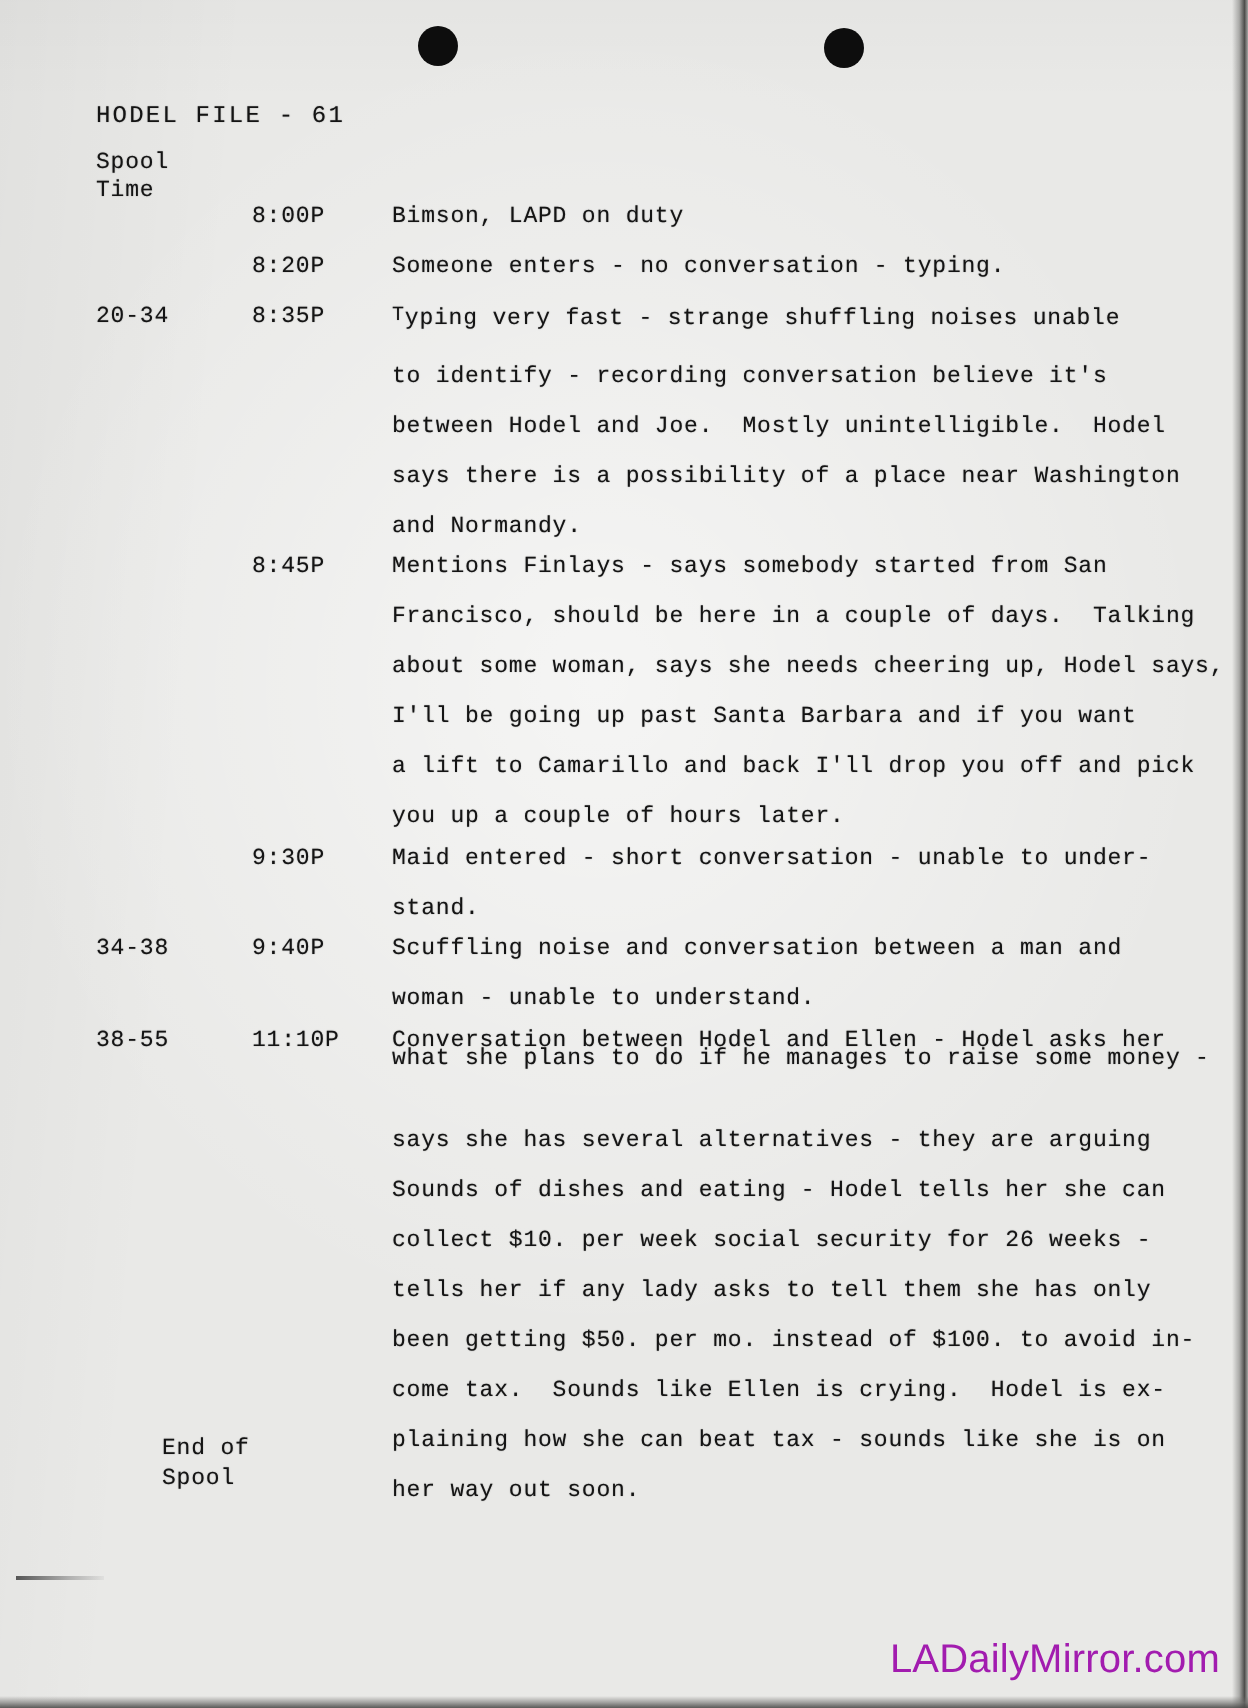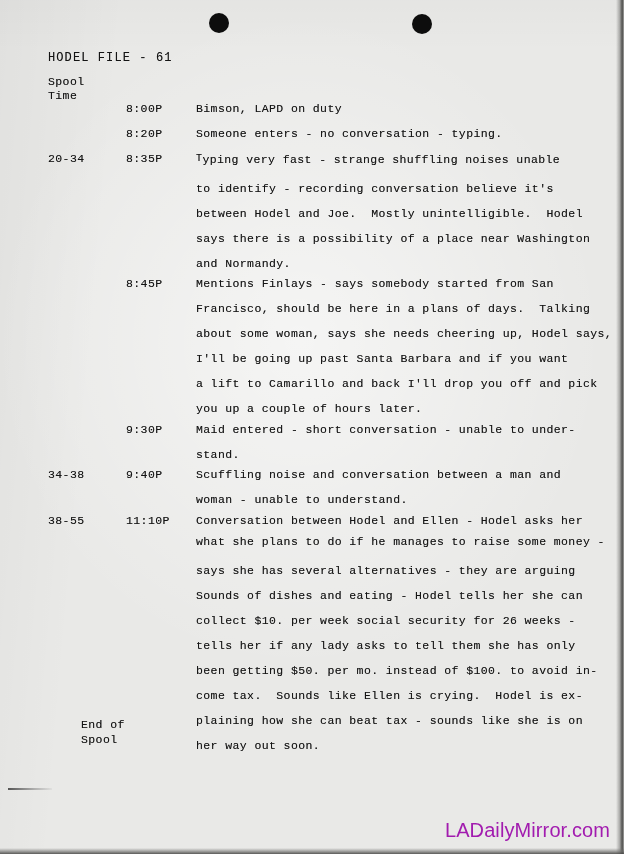--- a/index.html
+++ b/index.html
@@ -147,39 +147,39 @@
     <div class="tline col-spool" style="top:153px;">20-34</div>
     <div class="tline col-time" style="top:153px;">8:35P</div>
     <div class="tline col-body" style="top:154px;"><span class="raised">T</span><span>yping very fast - strange shuffling noises unable</span></div>
     <div class="tline col-body" style="top:183px;">to identify - recording conversation believe it's</div>
     <div class="tline col-body" style="top:208px;">between Hodel and Joe.  Mostly unintelligible.  Hodel</div>
     <div class="tline col-body" style="top:233px;">says there is a possibility of a place near Washington</div>
     <div class="tline col-body" style="top:258px;">and Normandy.</div>
 
     <div class="tline col-time" style="top:278px;">8:45P</div>
     <div class="tline col-body" style="top:278px;">Mentions Finlays - says somebody started from San</div>
-    <div class="tline col-body" style="top:303px;">Francisco, should be here in a plans of days.  Talking</div>
+    <div class="tline col-body" style="top:303px;">Francisco, should be here in a couple of days.  Talking</div>
     <div class="tline col-body" style="top:328px;">about some woman, says she needs cheering up, Hodel says,</div>
     <div class="tline col-body" style="top:353px;">I'll be going up past Santa Barbara and if you want</div>
     <div class="tline col-body" style="top:378px;">a lift to Camarillo and back I'll drop you off and pick</div>
     <div class="tline col-body" style="top:403px;text-align:right;">you up a couple of hours later.</div>
 
     <div class="tline col-time" style="top:424px;">9:30P</div>
     <div class="tline col-body" style="top:424px;">Maid entered - short conversation - unable to under-</div>
     <div class="tline col-body" style="top:449px;">stand.</div>
 
     <div class="tline col-spool" style="top:469px;">34-38</div>
     <div class="tline col-time" style="top:469px;">9:40P</div>
     <div class="tline col-body" style="top:469px;">Scuffling noise and conversation between a man and</div>
     <div class="tline col-body" style="top:494px;">woman - unable to understand.</div>
 
     <div class="tline col-spool" style="top:515px;">38-55</div>
     <div class="tline col-time" style="top:515px;">11:10P</div>
     <div class="tline col-body" style="top:515px;">Conversation between Hodel and Ellen - Hodel asks her</div>
-    <div class="tline col-body" style="top:536px;font-family:Liberation Mono, monospace;">what she plans to do if he manages to raise some money -</div>
+    <div class="tline col-body" style="top:524px;font-family:Liberation Mono, monospace;">what she plans to do if he manages to raise some money -</div>
     <div class="tline col-body" style="top:565px;">says she has several alternatives - they are arguing</div>
     <div class="tline col-body" style="top:590px;">Sounds of dishes and eating - Hodel tells her she can</div>
     <div class="tline col-body" style="top:615px;">collect $10. per week social security for 26 weeks -</div>
     <div class="tline col-body" style="top:640px;">tells her if any lady asks to tell them she has only</div>
     <div class="tline col-body" style="top:665px;">been getting $50. per mo. instead of $100. to avoid in-</div>
     <div class="tline col-body" style="top:690px;">come tax.  Sounds like Ellen is crying.  Hodel is ex-</div>
     <div class="tline col-body" style="top:715px;">plaining how she can beat tax - sounds like she is on</div>
     <div class="tline col-body" style="top:740px;">her way out soon.</div>
 
     <div class="tline col-head" style="top:719px;">End of</div>

